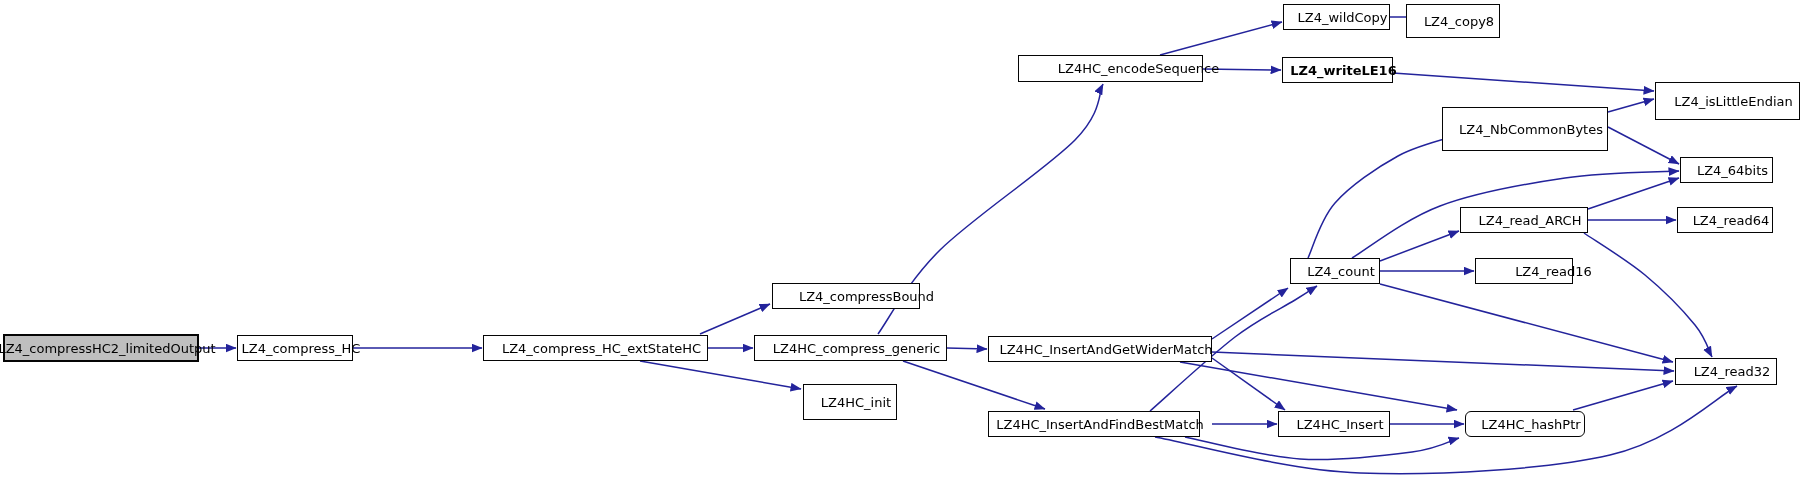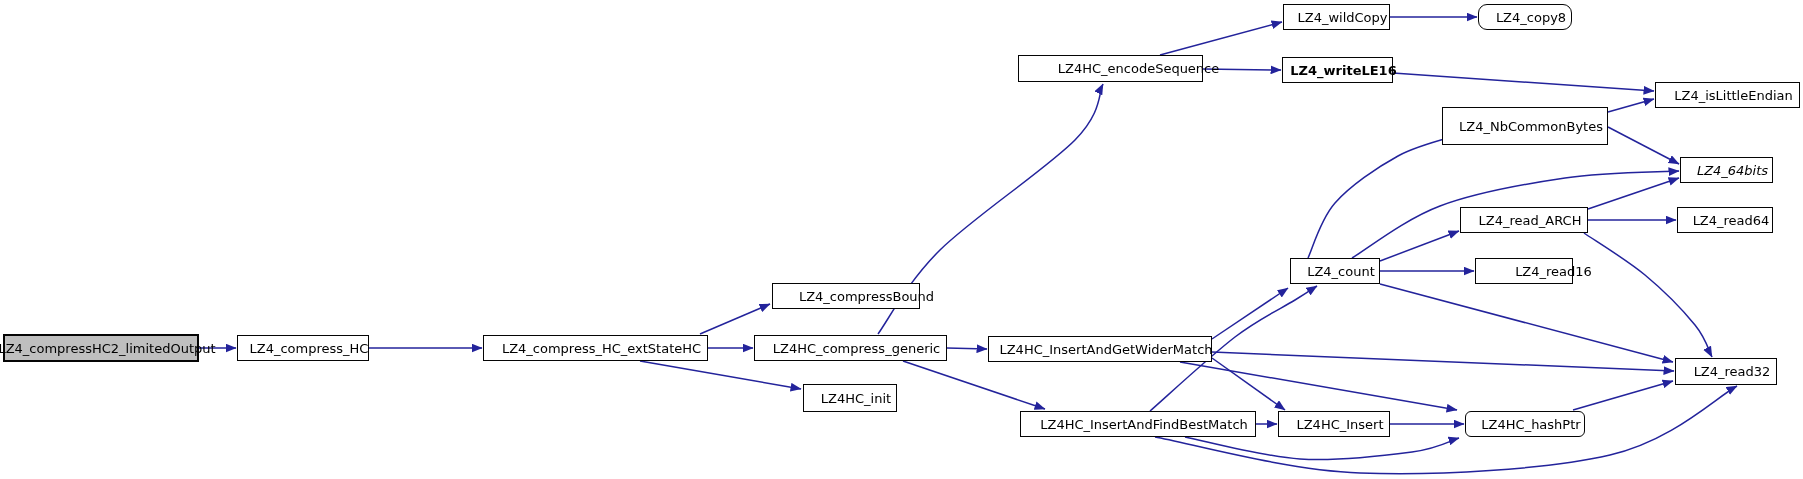--- a/index.html
+++ b/index.html
@@ -64,75 +64,75 @@
         <path class="edge" d="M1185,437 C1204.1666666666667,440.6666666666667 1262.1666666666667,456.5 1300,459 C1337.8333333333333,461.5 1385.5,455.5 1412,452 C1438.5,448.5 1451.1666666666667,440.3333333333333 1459,438" stroke="#23239b" marker-end="url(#arrow)"></path>
         <path class="edge" d="M1155,437 C1189.1666666666667,443 1284.1666666666667,470 1360,473 C1435.8333333333333,476 1547.1666666666667,469.5 1610,455 C1672.8333333333333,440.5 1715.8333333333333,397.5 1737,386" stroke="#23239b" marker-end="url(#arrow)"></path>
         <path class="edge" d="M1390,424 L1464,424" stroke="#23239b" marker-end="url(#arrow)"></path>
         <path class="edge" d="M1573,410 L1673,381" stroke="#23239b" marker-end="url(#arrow)"></path>
       </g>
   </svg>
   <div id="node-layer">
       <div class="node root" style="left: 3px; top: 334px; width: 196px; height: 28px;">
         <span>LZ4_compressHC2_limitedOutput</span>
       </div>
-      <div class="node" style="left: 237px; top: 335px; width: 132px; height: 26px;">
+      <div class="node" style="left: 237px; top: 335px; width: 116px; height: 26px;">
         <span>LZ4_compress_HC</span>
       </div>
       <div class="node" style="left: 483px; top: 335px; width: 225px; height: 26px;">
         <span>LZ4_compress_HC_extStateHC</span>
       </div>
       <div class="node" style="left: 772px; top: 283px; width: 148px; height: 26px; padding-left: 29px;">
         <span>LZ4_compressBound</span>
       </div>
       <div class="node" style="left: 754px; top: 335px; width: 193px; height: 26px;">
         <span>LZ4HC_compress_generic</span>
       </div>
-      <div class="node" style="left: 803px; top: 384px; width: 94px; height: 28px;">
+      <div class="node" style="left: 803px; top: 384px; width: 94px; height: 36px;">
         <span>LZ4HC_init</span>
       </div>
       <div class="node" style="left: 1018px; top: 55px; width: 185px; height: 27px; padding-left: 44px;">
         <span>LZ4HC_encodeSequence</span>
       </div>
       <div class="node" style="left: 1283px; top: 4px; width: 107px; height: 26px;">
         <span>LZ4_wildCopy</span>
       </div>
-      <div class="node" style="left: 1478px; top: 4px; width: 94px; height: 26px; border-radius: 9px;">
+      <div class="node" style="left: 1406px; top: 4px; width: 94px; height: 34px;">
         <span>LZ4_copy8</span>
       </div>
       <div class="node" style="left: 1282px; top: 57px; width: 111px; height: 26px; font-weight: bold;">
         <span>LZ4_writeLE16</span>
       </div>
-      <div class="node" style="left: 1655px; top: 82px; width: 145px; height: 26px;">
+      <div class="node" style="left: 1655px; top: 82px; width: 145px; height: 38px;">
         <span>LZ4_isLittleEndian</span>
       </div>
-      <div class="node" style="left: 1442px; top: 107px; width: 166px; height: 38px;">
+      <div class="node" style="left: 1442px; top: 107px; width: 166px; height: 44px;">
         <span>LZ4_NbCommonBytes</span>
       </div>
-      <div class="node" style="left: 1680px; top: 157px; width: 93px; height: 26px; font-style: italic;">
+      <div class="node" style="left: 1680px; top: 157px; width: 93px; height: 26px;">
         <span>LZ4_64bits</span>
       </div>
       <div class="node" style="left: 1460px; top: 207px; width: 128px; height: 26px;">
         <span>LZ4_read_ARCH</span>
       </div>
       <div class="node" style="left: 1677px; top: 207px; width: 96px; height: 26px;">
         <span>LZ4_read64</span>
       </div>
       <div class="node" style="left: 1290px; top: 258px; width: 90px; height: 26px;">
         <span>LZ4_count</span>
       </div>
       <div class="node" style="left: 1475px; top: 258px; width: 98px; height: 26px; padding-left: 47px;">
         <span>LZ4_read16</span>
       </div>
       <div class="node" style="left: 1675px; top: 358px; width: 102px; height: 27px;">
         <span>LZ4_read32</span>
       </div>
       <div class="node" style="left: 988px; top: 336px; width: 224px; height: 26px;">
         <span>LZ4HC_InsertAndGetWiderMatch</span>
       </div>
-      <div class="node" style="left: 1020px; top: 411px; width: 236px; height: 26px;">
+      <div class="node" style="left: 988px; top: 411px; width: 212px; height: 26px;">
         <span>LZ4HC_InsertAndFindBestMatch</span>
       </div>
       <div class="node" style="left: 1278px; top: 411px; width: 112px; height: 26px;">
         <span>LZ4HC_Insert</span>
       </div>
       <div class="node" style="left: 1465px; top: 411px; width: 120px; height: 26px; border-radius: 6px;">
         <span>LZ4HC_hashPtr</span>
       </div>
     </div>
 </div>

